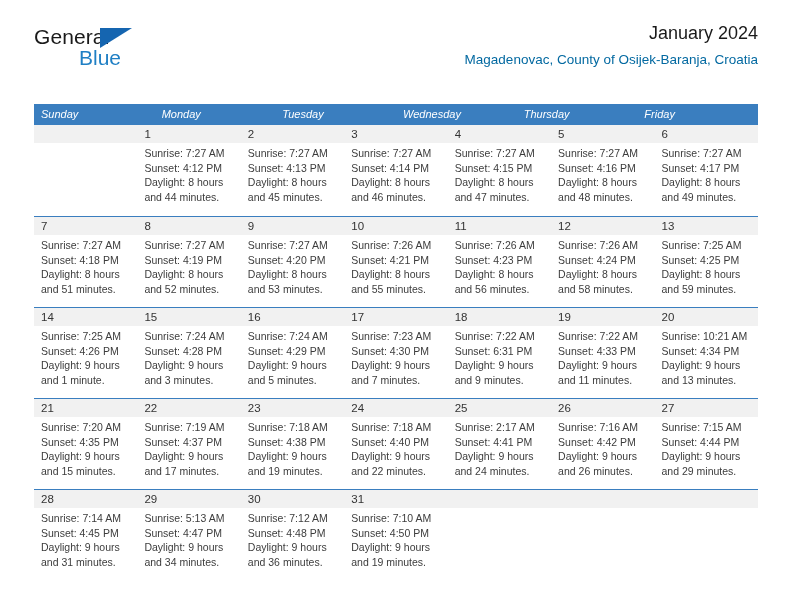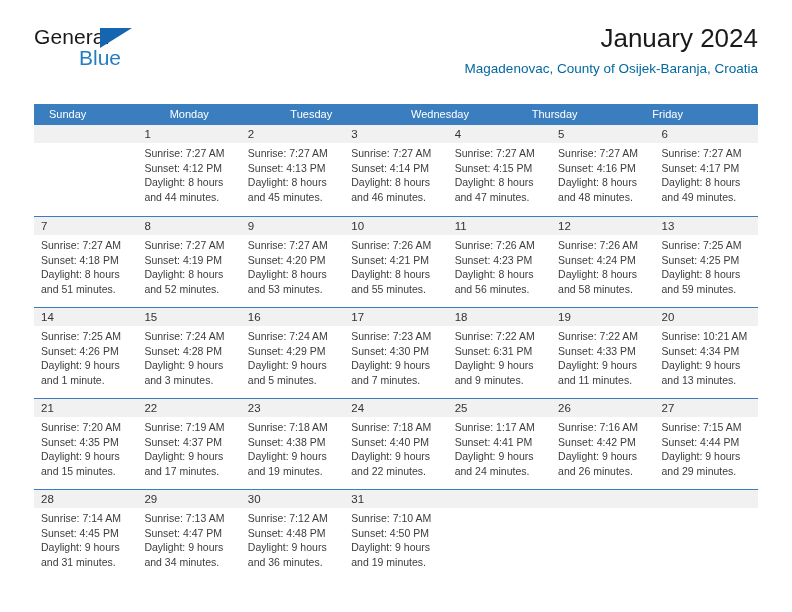--- a/index.html
+++ b/index.html
@@ -66,21 +66,21 @@
     font-size: 21px;
     color: #1f7fc4;
   }
   .title-block {
     position: absolute;
     right: 0;
     top: 24px;
     text-align: right;
   }
   .cal-title {
-    font-size: 26px;
+    font-size: 18px;
     color: #1a1a1a;
     line-height: 1.1;
     white-space: nowrap;
   }
   .cal-subtitle {
     font-size: 13.5px;
     color: #0369a1;
     margin-top: 9px;
     line-height: 1.1;
     white-space: nowrap;
@@ -96,24 +96,25 @@
   .weekday-header {
     display: flex;
     background: #3a7ebf;
     height: 21px;
   }
   .weekday-cell {
     flex: 1 1 0;
     color: #ffffff;
     font-size: 11px;
     line-height: 21px;
-    padding-left: 15px;
+    padding-left: 7px;
     box-sizing: border-box;
     white-space: nowrap;
     overflow: hidden;
+    font-style: italic;
   }
   .week-row {
     display: flex;
     border-top: 1px solid #3a7ebf;
     height: 91px;
     box-sizing: border-box;
   }
   .week-row.first {
     border-top: none;
   }
@@ -401,21 +402,21 @@
             <div class="day-lines">
               <div class="day-line">Sunrise: 7:18 AM</div>
               <div class="day-line">Sunset: 4:40 PM</div>
               <div class="day-line">Daylight: 9 hours</div>
               <div class="day-line">and 22 minutes.</div>
             </div>
           </div>
           <div class="day-cell">
             <div class="day-number">25</div>
             <div class="day-lines">
-              <div class="day-line">Sunrise: 1:17 AM</div>
+              <div class="day-line">Sunrise: 2:17 AM</div>
               <div class="day-line">Sunset: 4:41 PM</div>
               <div class="day-line">Daylight: 9 hours</div>
               <div class="day-line">and 24 minutes.</div>
             </div>
           </div>
           <div class="day-cell">
             <div class="day-number">26</div>
             <div class="day-lines">
               <div class="day-line">Sunrise: 7:16 AM</div>
               <div class="day-line">Sunset: 4:42 PM</div>
@@ -439,21 +440,21 @@
             <div class="day-lines">
               <div class="day-line">Sunrise: 7:14 AM</div>
               <div class="day-line">Sunset: 4:45 PM</div>
               <div class="day-line">Daylight: 9 hours</div>
               <div class="day-line">and 31 minutes.</div>
             </div>
           </div>
           <div class="day-cell">
             <div class="day-number">29</div>
             <div class="day-lines">
-              <div class="day-line">Sunrise: 7:13 AM</div>
+              <div class="day-line">Sunrise: 5:13 AM</div>
               <div class="day-line">Sunset: 4:47 PM</div>
               <div class="day-line">Daylight: 9 hours</div>
               <div class="day-line">and 34 minutes.</div>
             </div>
           </div>
           <div class="day-cell">
             <div class="day-number">30</div>
             <div class="day-lines">
               <div class="day-line">Sunrise: 7:12 AM</div>
               <div class="day-line">Sunset: 4:48 PM</div>

